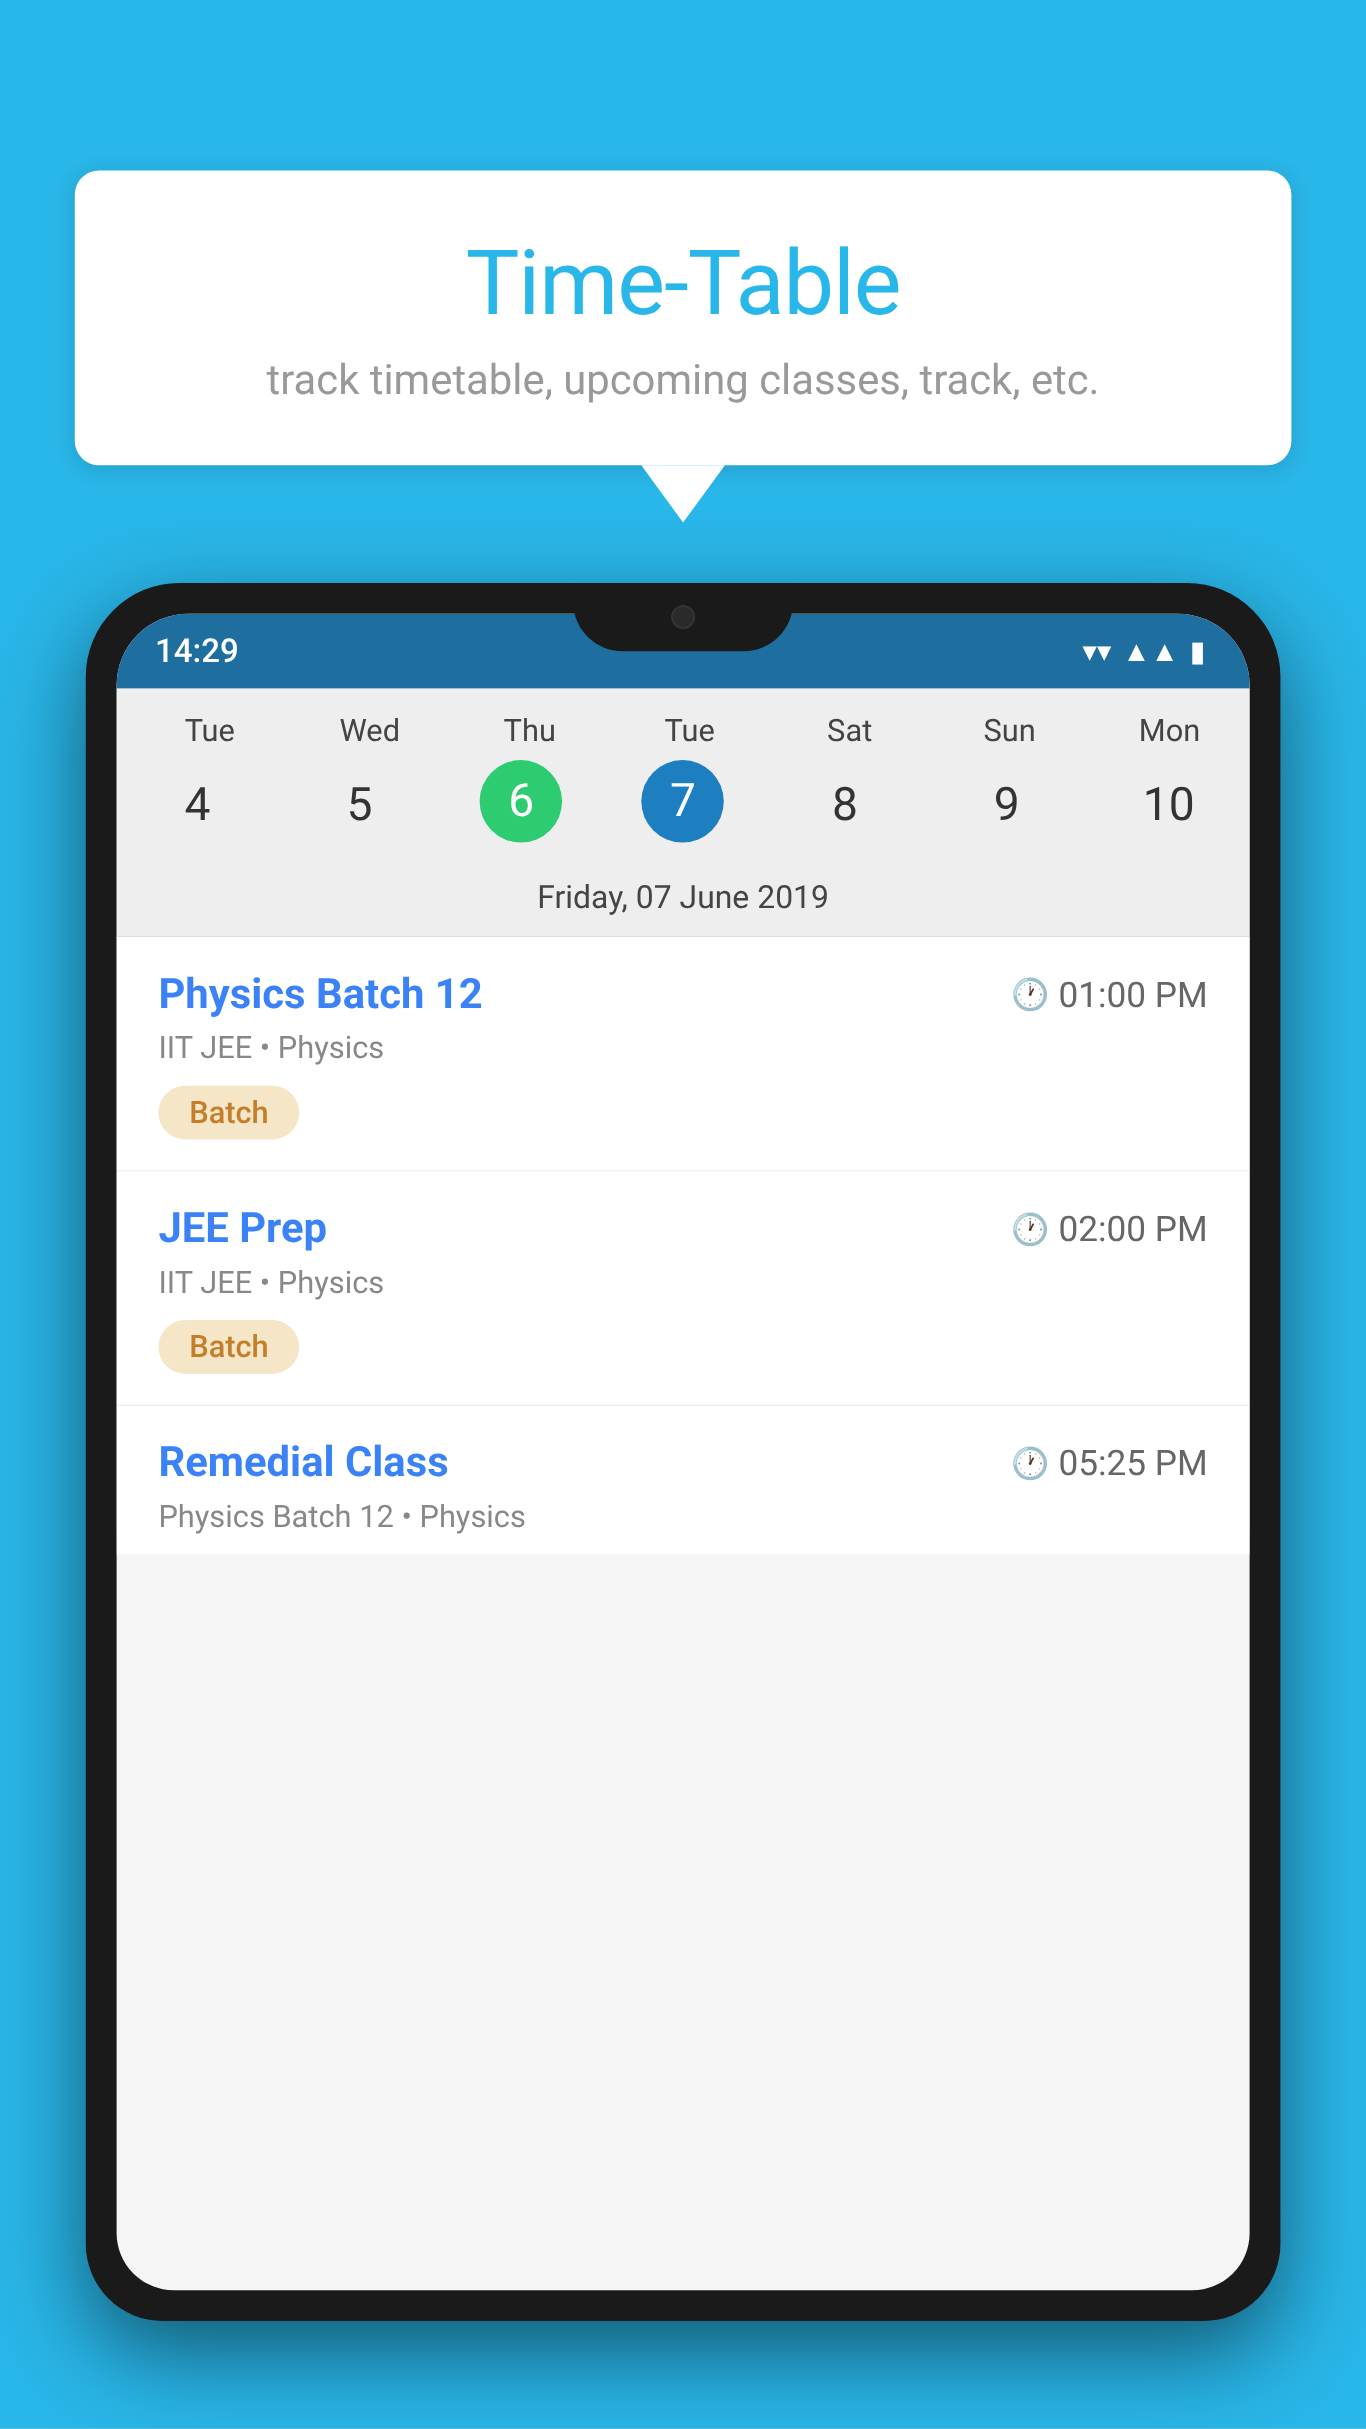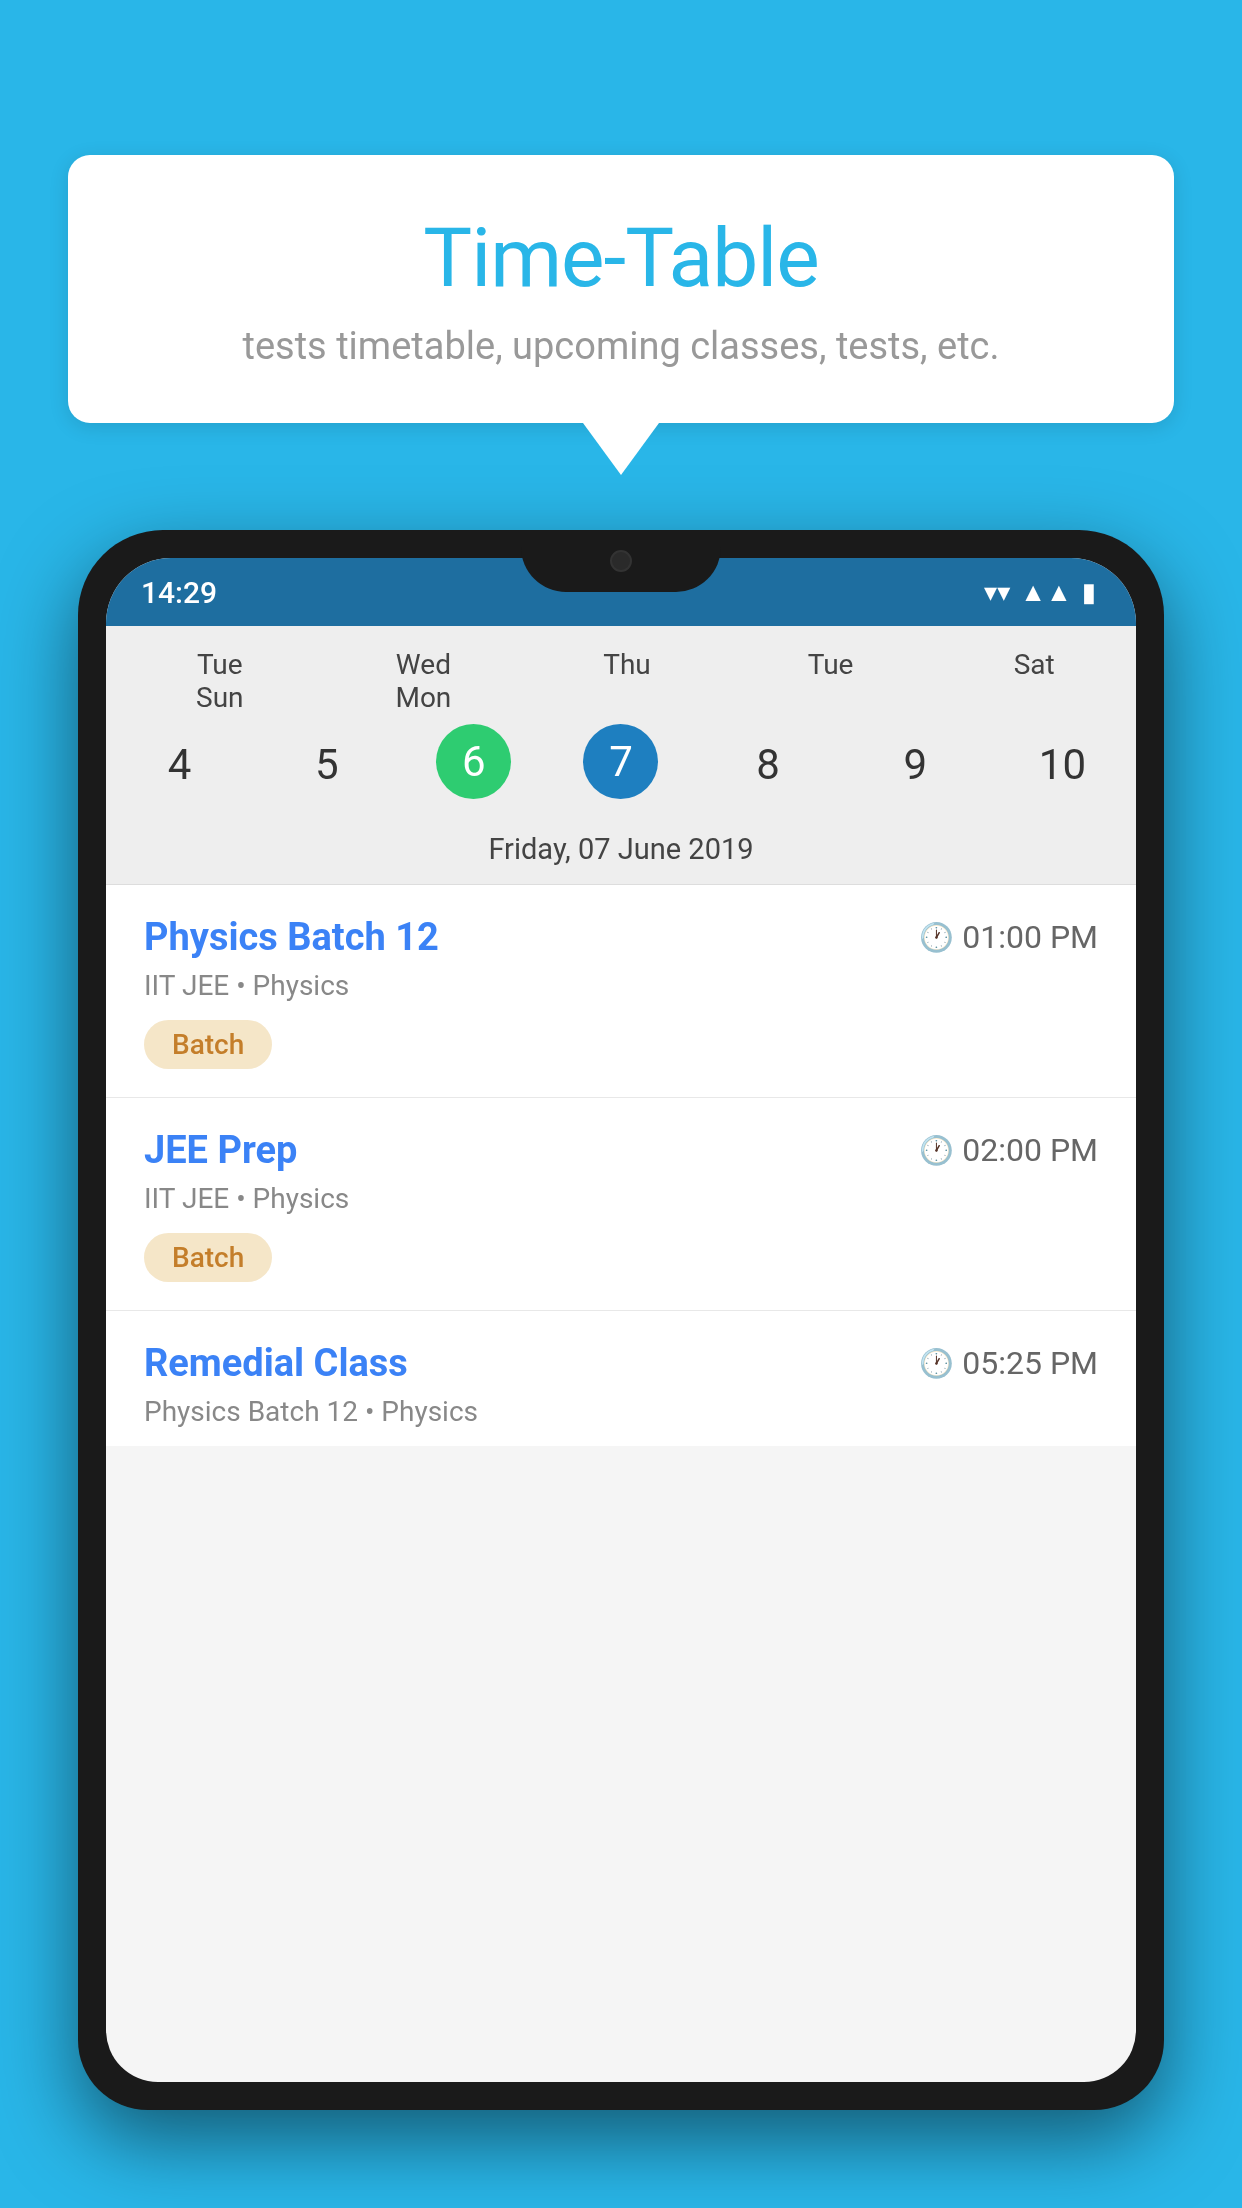--- a/index.html
+++ b/index.html
@@ -197,21 +197,21 @@
     }
 
     
     .calendar-strip {
       background: #eeeeee;
       padding: 22px 0 0 0;
     }
 
     .day-labels {
       display: grid;
-      grid-template-columns: repeat(5, 1fr);
+      grid-template-columns: repeat(7, 1fr);
       text-align: center;
       margin-bottom: 10px;
       padding-left: 12px;
     }
 
     .day-label {
       font-size: 28px;
       color: #444;
       font-weight: 400;
     }
@@ -314,21 +314,21 @@
       padding: 30px 38px 0 38px;
       background: white;
     }
   </style>
 </head>
 <body>
 
 <div class="speech-bubble-container">
   <div class="speech-bubble">
     <div class="speech-bubble-title">Time-Table</div>
-    <div class="speech-bubble-subtitle">tests timetable, upcoming classes, tests, etc.</div>
+    <div class="speech-bubble-subtitle">track timetable, upcoming classes, track, etc.</div>
   </div>
   <div class="speech-bubble-arrow"></div>
 </div>
 
 <div class="phone-container">
   <div class="phone-outer">
 
     <div class="notch">
       <div class="notch-camera"></div>
     </div>

